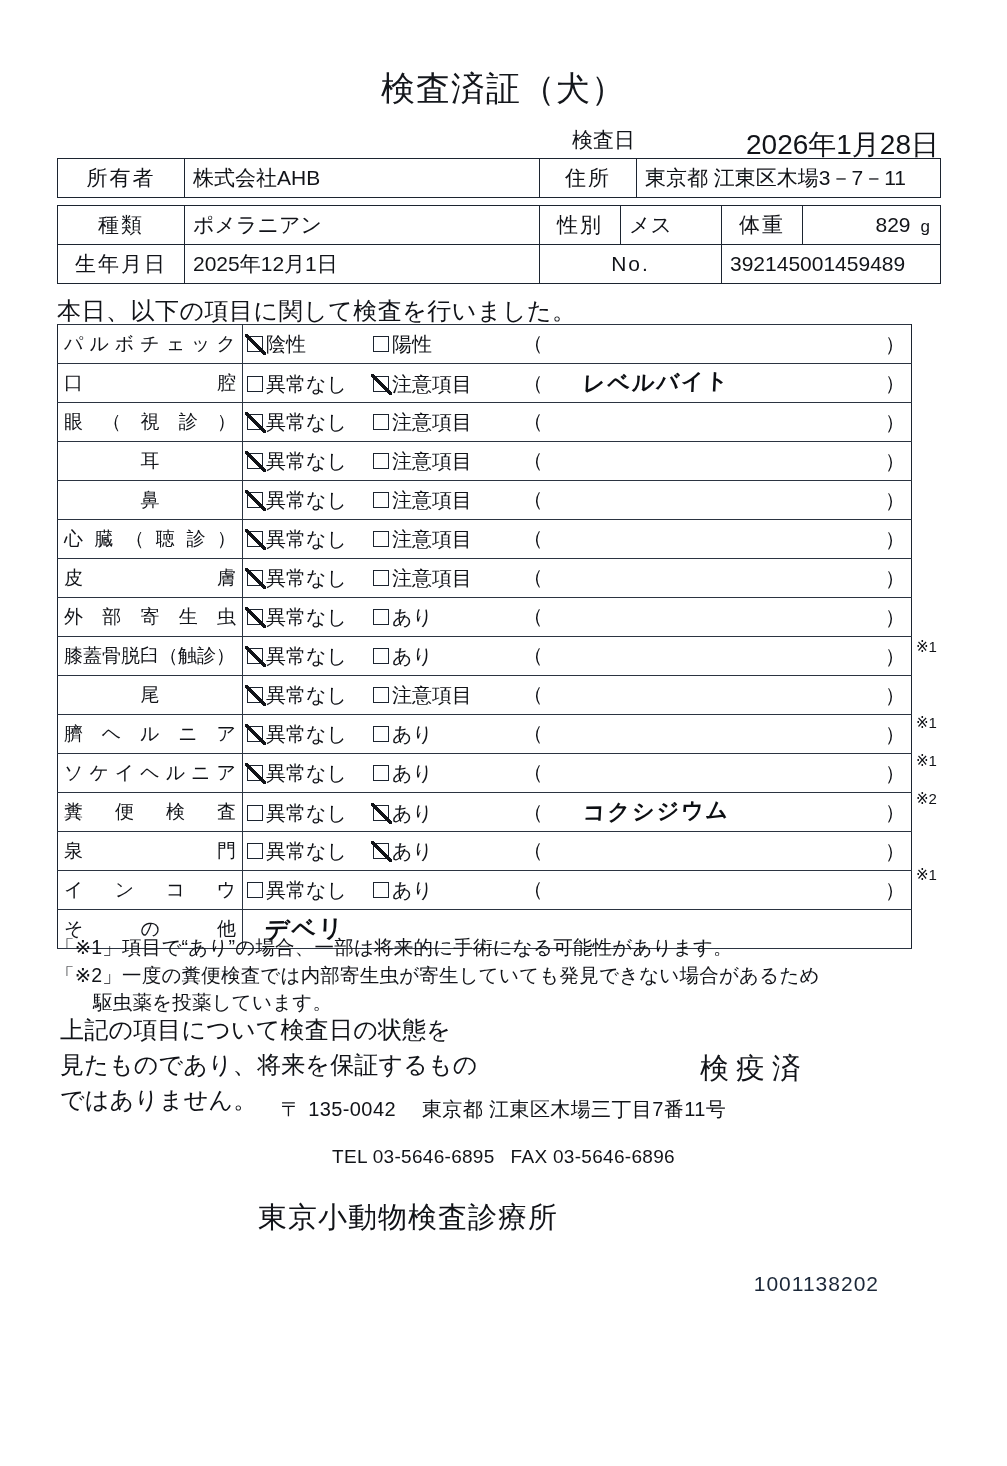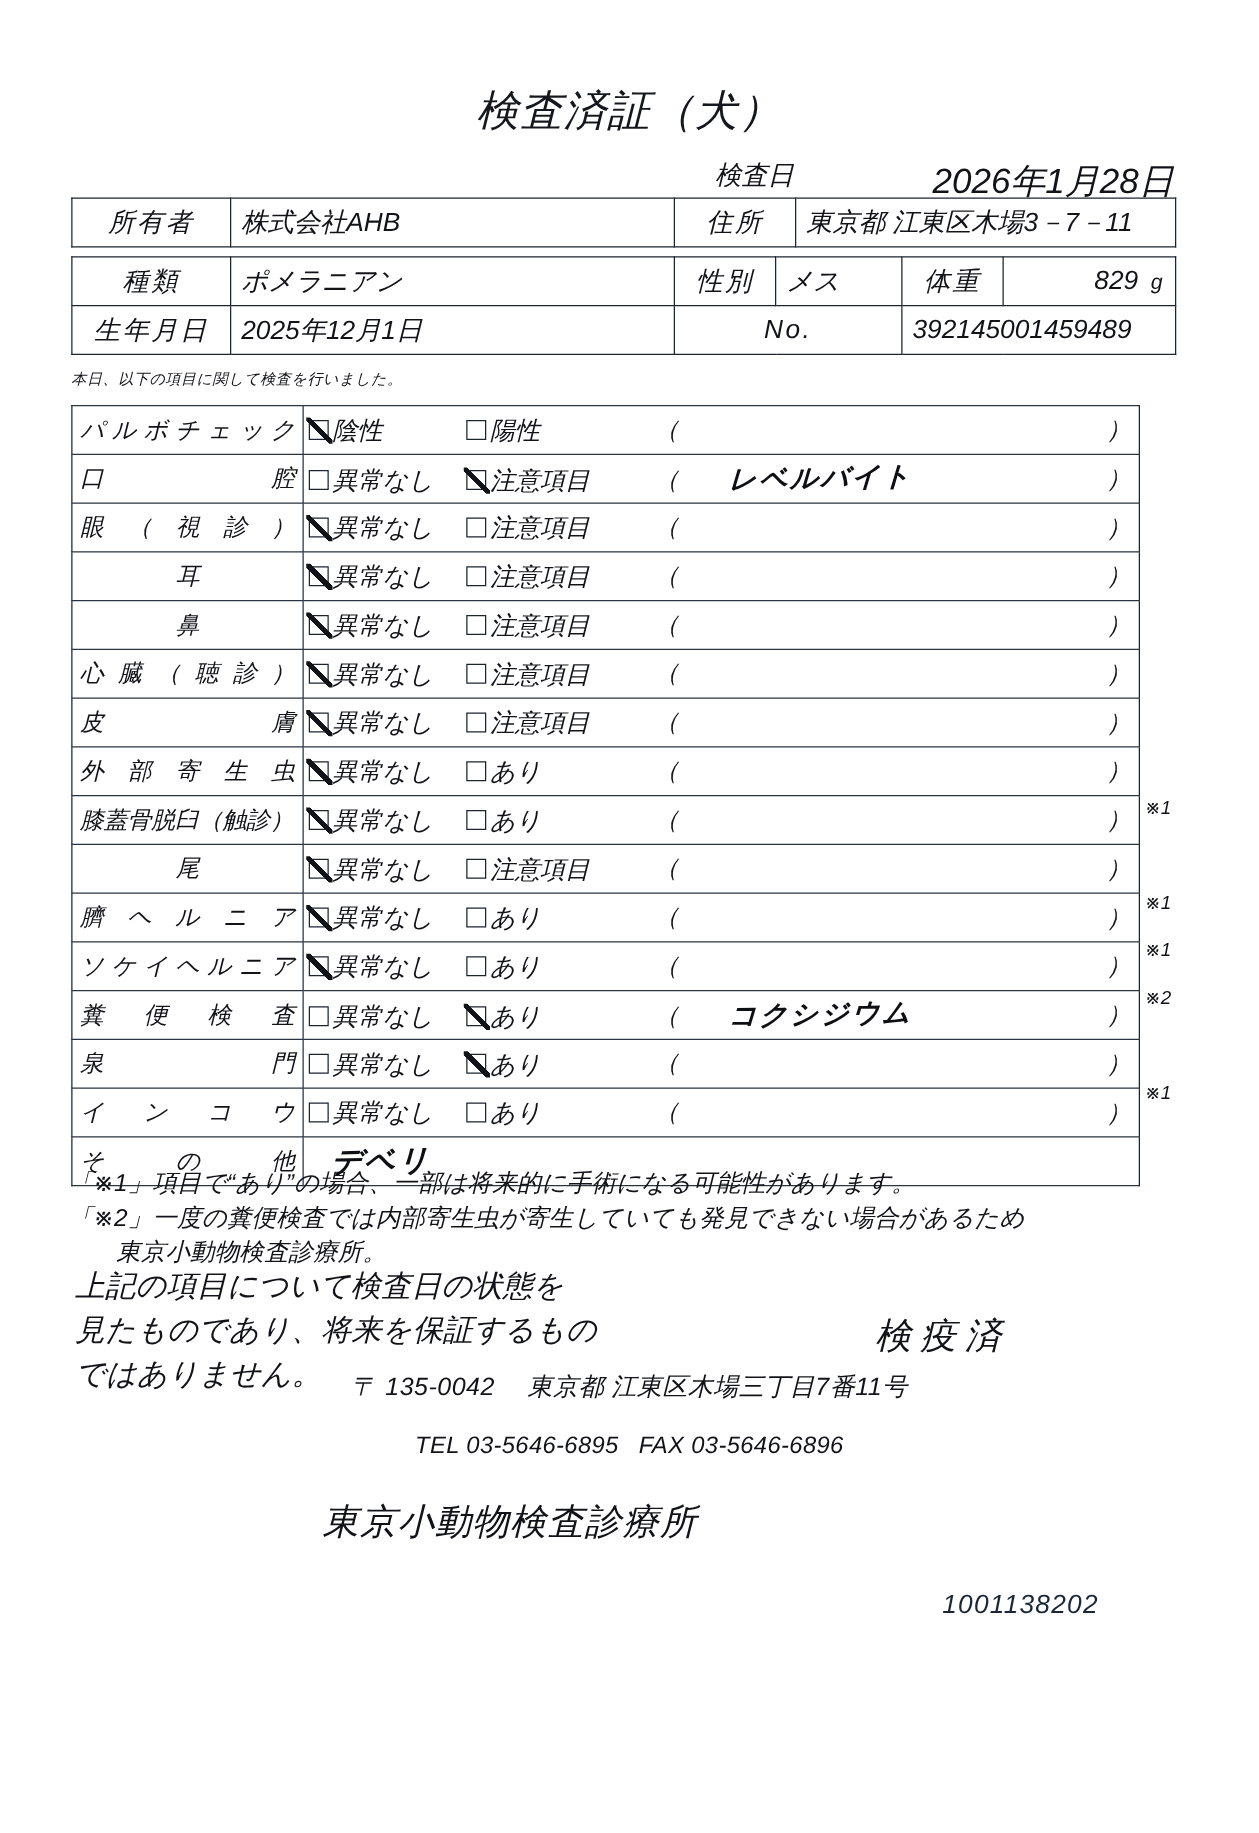--- a/index.html
+++ b/index.html
@@ -12,21 +12,20 @@
     height: 1466px;
     position: relative;
     font-family: "Liberation Sans", "DejaVu Sans", sans-serif;
     color: #111318;
     overflow: hidden;
   }
   .page {
     position: absolute;
     inset: 0;
     padding: 0;
-    font-style: italic;
   }
 
   
   .title {
     position: absolute;
     top: 66px;
     left: 0;
     width: 1007px;
     text-align: center;
     font-size: 34px;
@@ -105,21 +104,21 @@
   .weight-unit {
     font-size: 17px;
     padding-left: 10px;
   }
 
   
   .intro {
     position: absolute;
     top: 295px;
     left: 57px;
-    font-size: 12px;
+    font-size: 24px;
     letter-spacing: 0.5px;
   }
 
   
   .check-table {
     position: absolute;
     top: 324px;
     left: 57px;
     width: 855px;
     border: 1.6px solid #1c2430;
@@ -445,21 +444,21 @@
       <div class="mark-row">※1</div>
       <div class="mark-row">※2</div>
       <div class="mark-row"></div>
       <div class="mark-row">※1</div>
       <div class="mark-row"></div>
     </div>
 
   <div class="footnotes">
     <div>「※1」項目で“あり”の場合、一部は将来的に手術になる可能性があります。</div>
     <div>「※2」一度の糞便検査では内部寄生虫が寄生していても発見できない場合があるため</div>
-    <div class="indent">東京小動物検査診療所。</div>
+    <div class="indent">駆虫薬を投薬しています。</div>
   </div>
 
   <div class="disclaimer">
     <div>上記の項目について検査日の状態を</div>
     <div>見たものであり、将来を保証するもの</div>
     <div>ではありません。</div>
   </div>
 
   <div class="stamp">検疫済</div>
 

